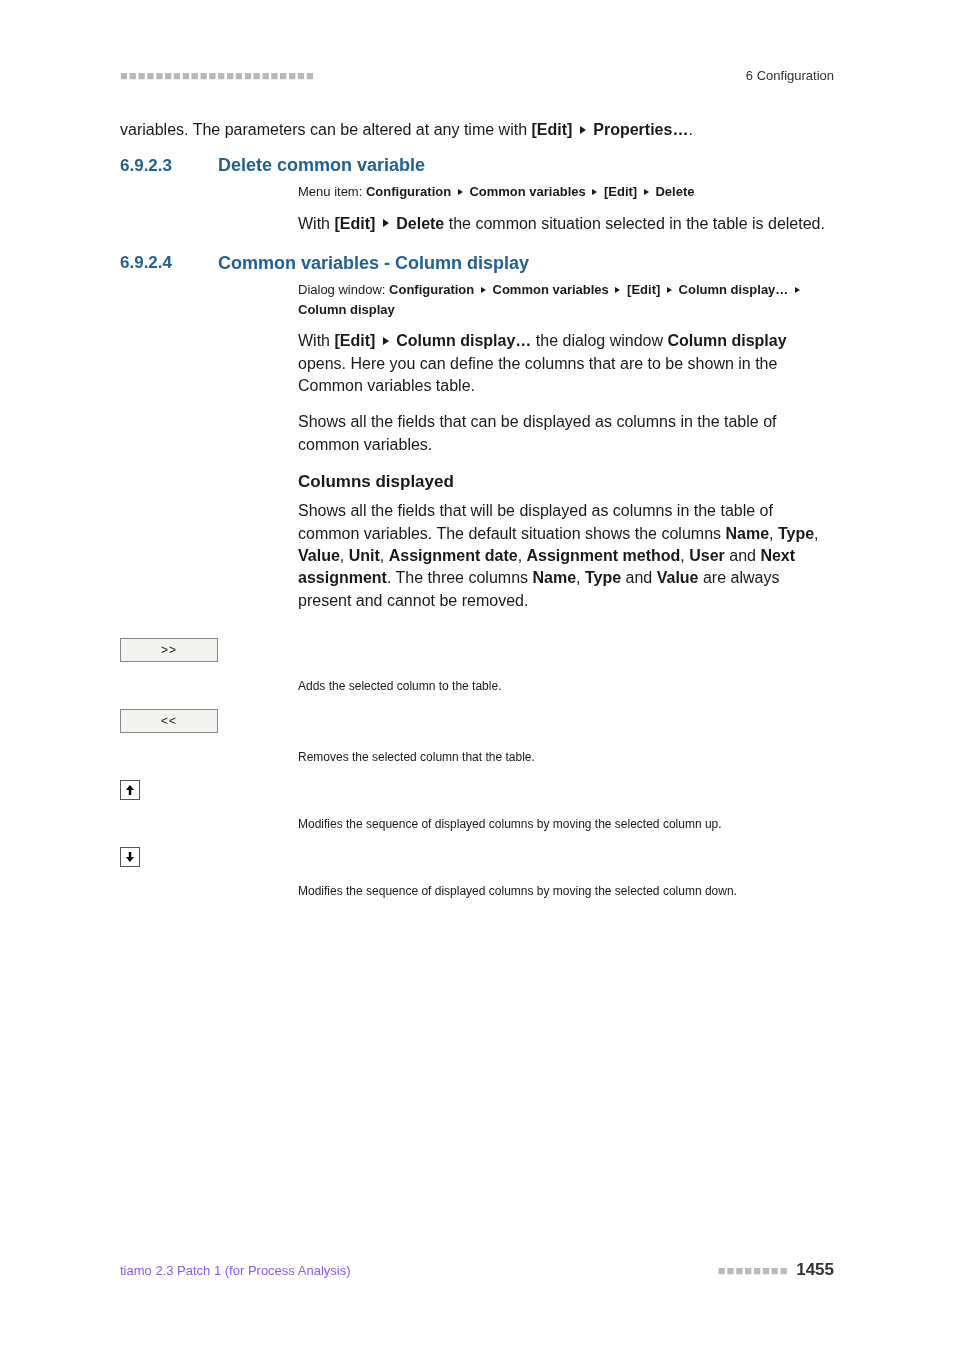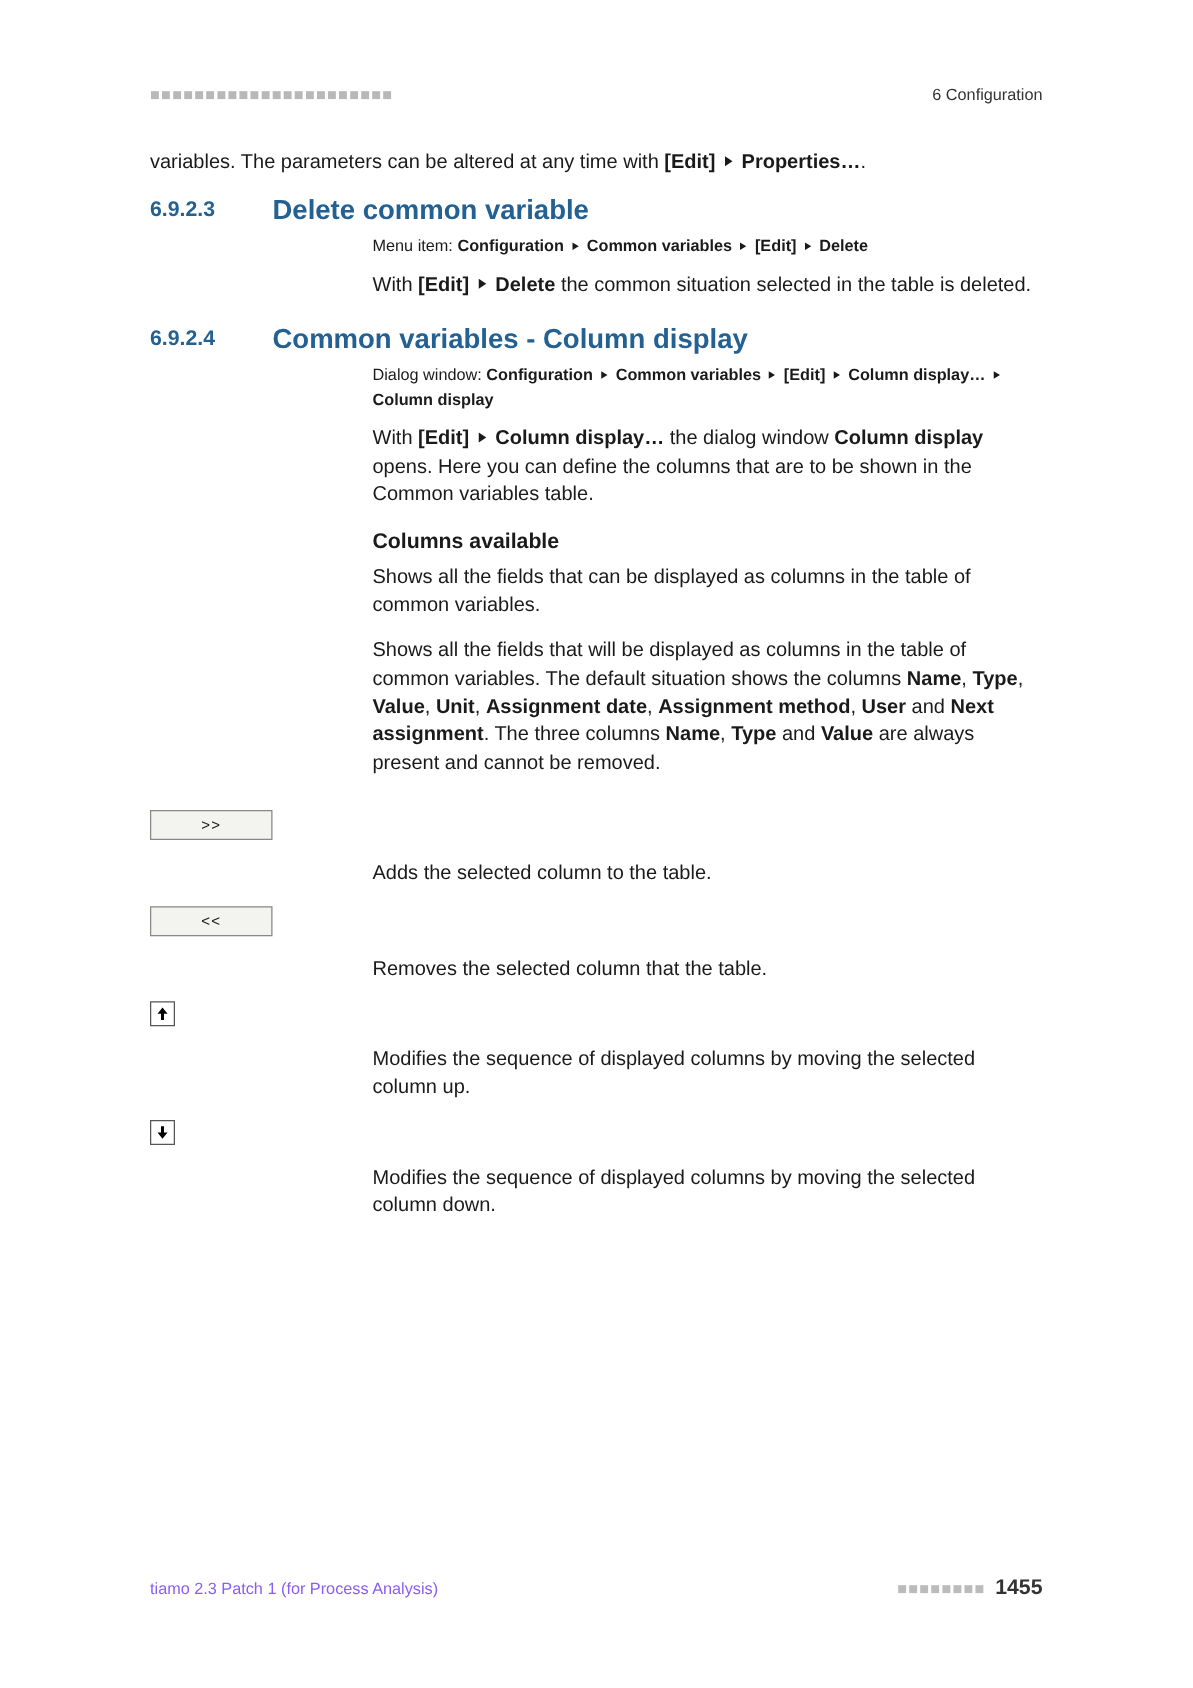--- a/index.html
+++ b/index.html
@@ -50,21 +50,21 @@
   .section-num {
     width: 98px;
     flex: 0 0 98px;
     font-weight: 700;
     color: #236192;
     font-size: 17px;
   }
   .section-title {
     font-weight: 700;
     color: #236192;
-    font-size: 22px;
+    font-size: 18px;
   }
   .menu-line {
     font-size: 13px;
     line-height: 1.55;
     margin: 6px 0 10px 0;
   }
   .para {
     font-size: 16px;
     line-height: 1.4;
     margin: 8px 0 14px 0;
@@ -94,21 +94,21 @@
     align-items: center;
     justify-content: center;
     margin: 8px 0 2px 0;
     background: #fff;
   }
   .arrow-btn svg { display:block; }
   .action-block { margin-top: 6px; }
   .action-desc {
     margin-left: 178px;
     margin-top: 14px;
-    font-size: 16px;
+    font-size: 12px;
     line-height: 1.4;
   }
   .footer-row {
     position: absolute;
     left: 120px;
     right: 120px;
     bottom: 70px;
     display: flex;
     justify-content: space-between;
     align-items: center;
@@ -175,23 +175,23 @@
         <div class="section-title">Common variables - Column display</div>
       </div>
       <div class="text-col">
         <div class="menu-line">
           <span>Dialog window: </span><b>Configuration</b> <span class="tri-sm"></span> <b>Common variables</b> <span class="tri-sm"></span> <b>[Edit]</b> <span class="tri-sm"></span> <b>Column display…</b> <span class="tri-sm"></span> <b>Column display</b>
         </div>
         <div class="para">
           <span>With </span><b>[Edit]</b> <span class="tri"></span> <b>Column display…</b><span> the dialog window </span><b>Column display</b><span> opens. Here you can define the columns that are to be shown in the Common variables table.</span>
         </div>
 
-        <div class="subhead">Columns available</div>
         <div class="para">Shows all the fields that can be displayed as columns in the table of common variables.</div>
 
+        <div class="subhead">Columns displayed</div>
         <div class="para">
           <span>Shows all the fields that will be displayed as columns in the table of common variables. The default situation shows the columns </span><b>Name</b><span>, </span><b>Type</b><span>, </span><b>Value</b><span>, </span><b>Unit</b><span>, </span><b>Assignment date</b><span>, </span><b>Assignment method</b><span>, </span><b>User</b><span> and </span><b>Next assignment</b><span>. The three columns </span><b>Name</b><span>, </span><b>Type</b><span> and </span><b>Value</b><span> are always present and cannot be removed.</span>
         </div>
       </div>
     </div>
 
     <div class="action-block">
       <span class="btn-img">&gt;&gt;</span>
       <div class="action-desc">Adds the selected column to the table.</div>
     </div>

